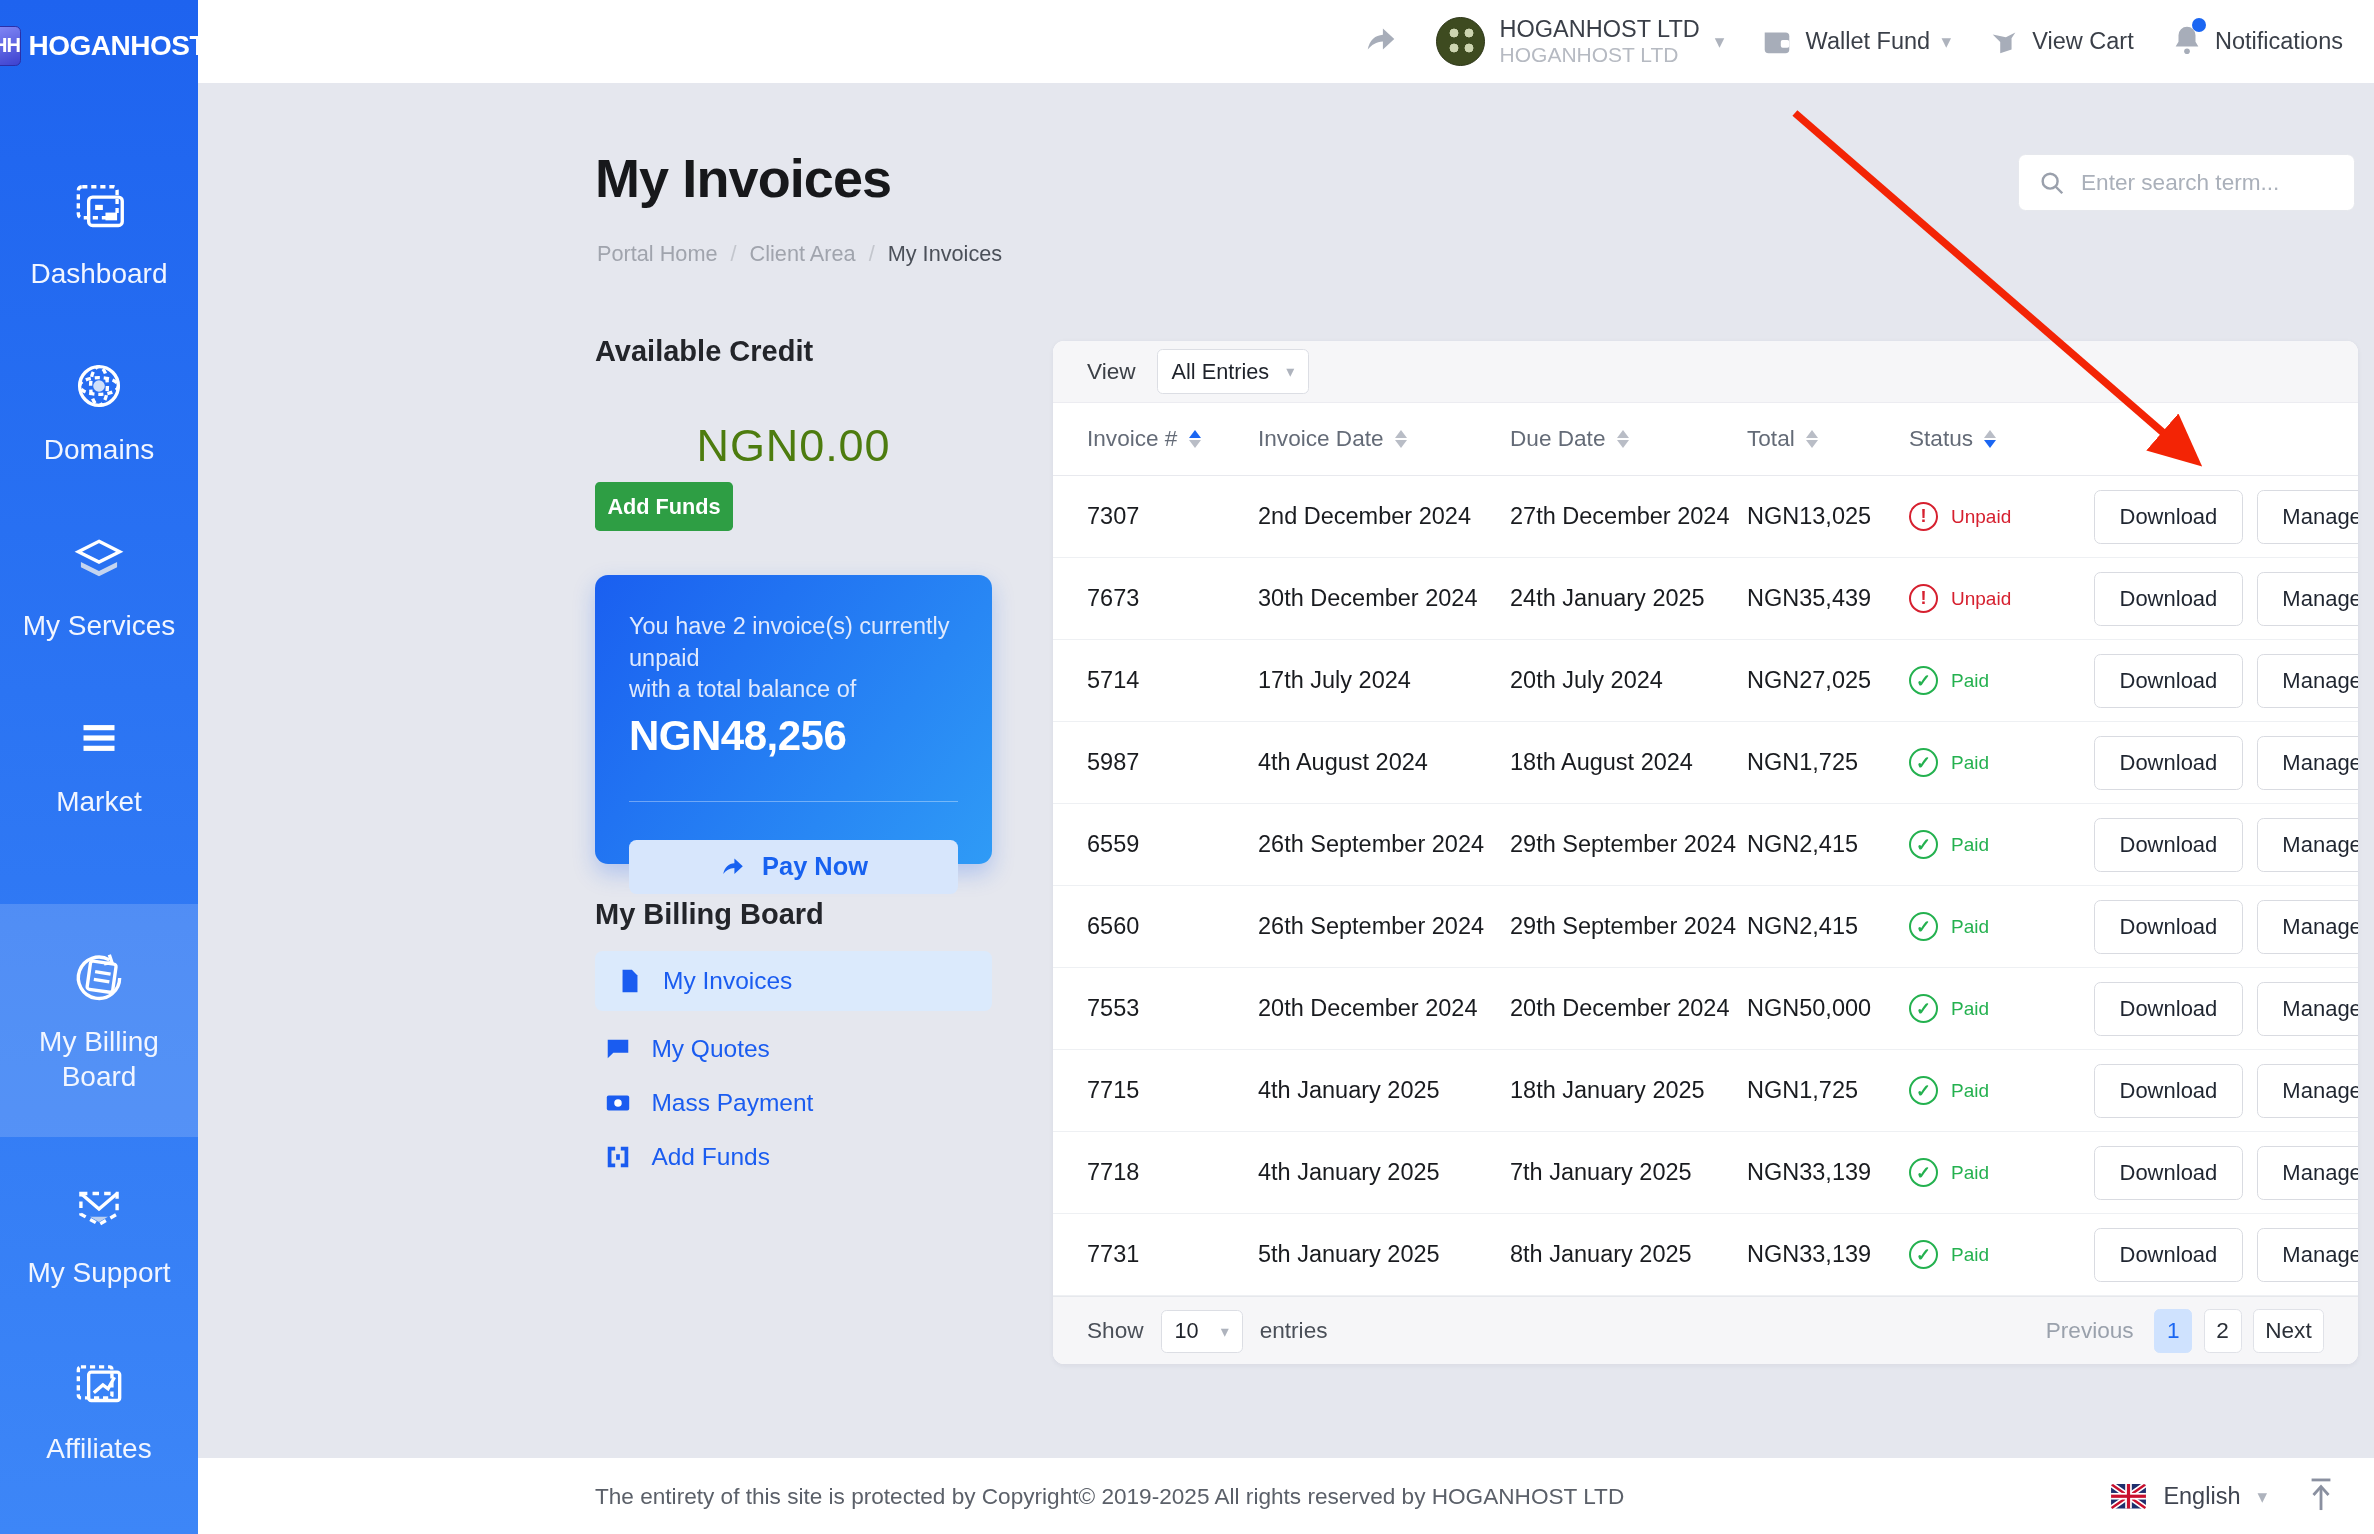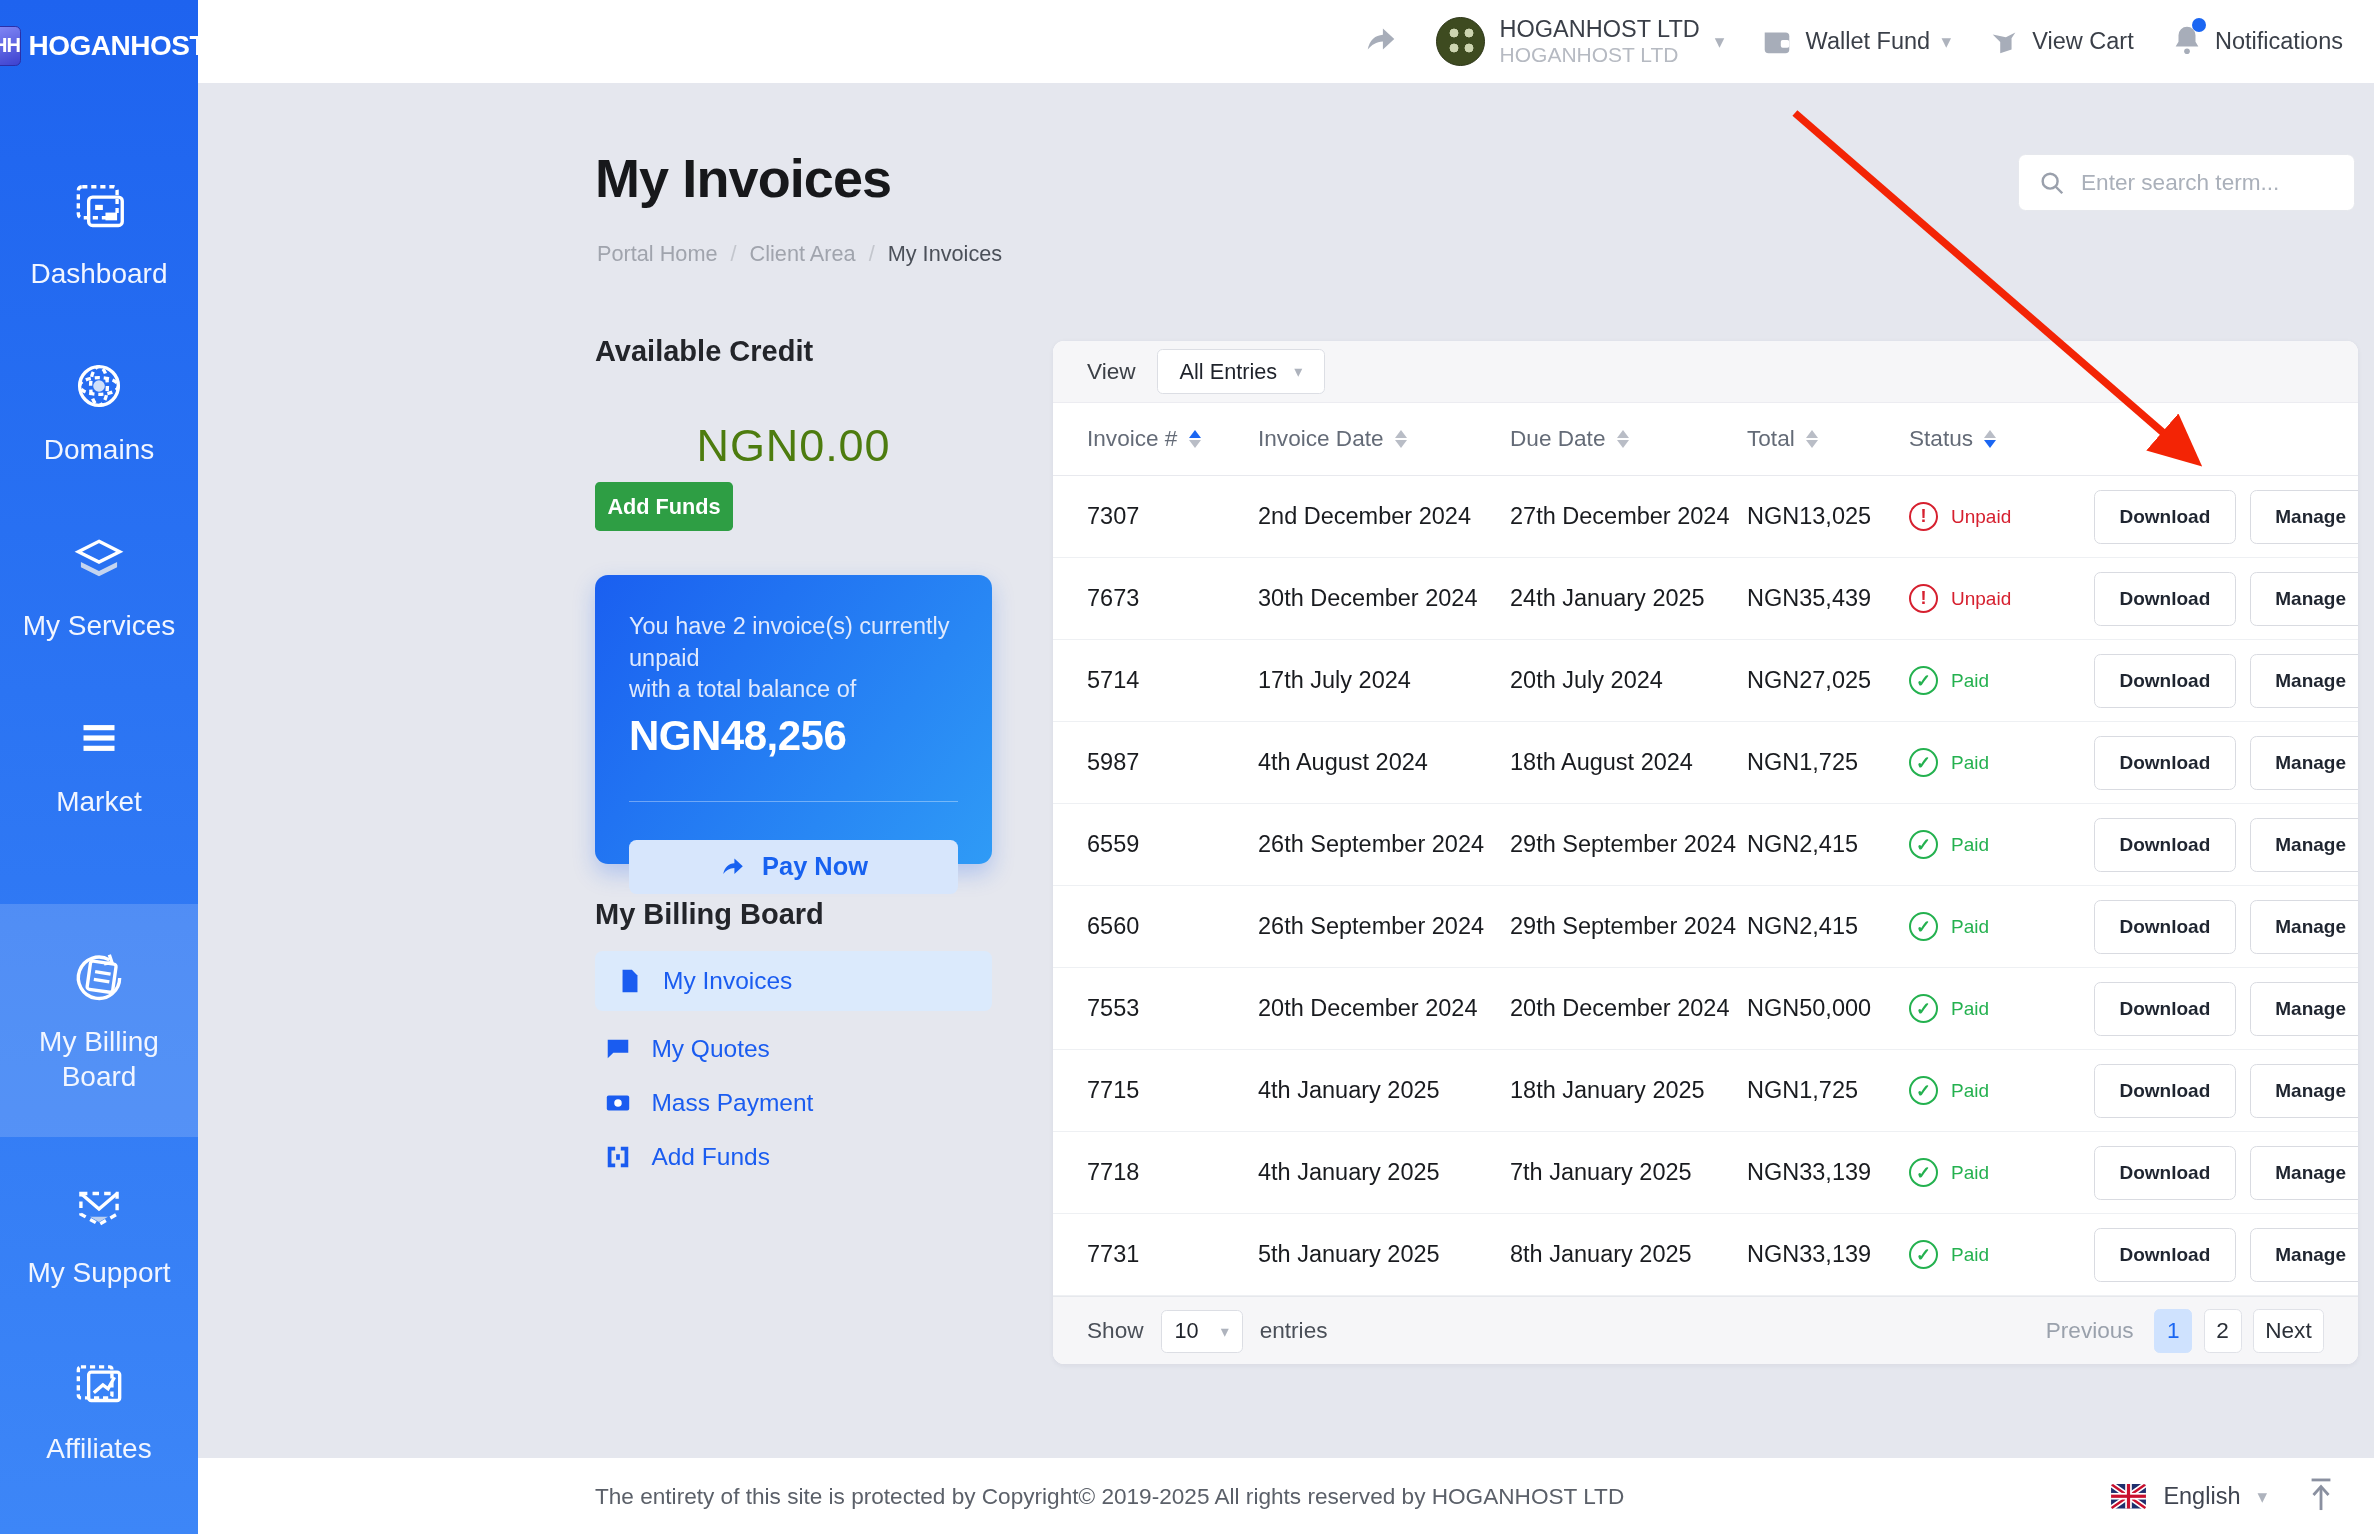--- a/index.html
+++ b/index.html
@@ -84,21 +84,21 @@
   .bb-item.active { background:#dbeafc; padding:16px 9.4px 16px 21px; margin-bottom:11.3px;}
   .bb-item svg { width:28px; height:28px; fill:#1a5cf0; }
 
   
   .table-card { position:absolute; left:855px; top:258px; width:1305px; height:1023px; background:#fff;
                 border-radius:11.3px; box-shadow:0 1.9px 5.6px rgba(30,40,60,.06); overflow:hidden;}
   .table-toolbar { height:62px; background:#f6f6f8; display:flex; align-items:center; gap:21px; padding:0 34px;
                    border-bottom:0.9px solid #ececf1;}
   .view-label { font-size:22.6px; color:#3c4047; }
   .select { background:#fff; border:0.9px solid #dcdee4; border-radius:5.6px; height:45px; display:flex;
-            align-items:center; gap:17px; padding:0 22px; font-size:21.7px; font-weight:500; color:#1f232b; cursor:pointer;}
+            align-items:center; gap:17px; padding:0 14px; font-size:21.7px; font-weight:500; color:#1f232b; cursor:pointer;}
   .select .caret { font-size:16px; }
 
   .grid { display:grid; grid-template-columns:171px 252px 237px 162px 185px 1fr; align-items:center; padding:0 34px; }
   .thead { height:73px; border-bottom:0.9px solid #e8e9ee; }
   .th { font-size:22.6px; color:#646b77; display:flex; align-items:center; gap:11.3px; }
   .sort { display:inline-flex; flex-direction:column; gap:2.8px; }
   .sort i { width:0; height:0; border-left:6.6px solid transparent; border-right:6.6px solid transparent; }
   .sort i.up { border-bottom:8.5px solid #b9bdc6; }
   .sort i.dn { border-top:8.5px solid #b9bdc6; }
   .sort.asc i.up { border-bottom-color:#1b66f2; }
@@ -108,21 +108,21 @@
   .td { font-size:23.5px; color:#191b1f; }
   .status { display:flex; align-items:center; gap:13px; font-weight:500; font-size:19px;}
   .status.unpaid { color:#d6202f; }
   .status.paid { color:#24b14f; }
   .sticon { width:29px; height:29px; border-radius:50%; border:2.8px solid currentColor; display:inline-flex;
             align-items:center; justify-content:center; font-size:18px; font-weight:800; }
   .unpaid .sticon::before { content:"!"; }
   .paid .sticon::before { content:"\2713"; }
   .actions { display:flex; justify-content:flex-end; gap:14px; }
   .btn { background:#fff; border:0.9px solid #d9dbe1; border-radius:6.6px; height:54px; padding:0 24.5px;
-         font-size:19px; font-weight:700; color:#1f2530; cursor:pointer; font-family:"Liberation Sans",sans-serif;}
+         font-size:22px; font-weight:400; color:#1f2530; cursor:pointer; font-family:"Liberation Sans",sans-serif;}
 
   .table-footer { height:69px; background:#f6f6f8; border-top:0.9px solid #e6e8ec; display:flex; align-items:center;
                   justify-content:space-between; padding:0 34px;}
   .show-group { display:flex; align-items:center; gap:17px; font-size:22.6px; color:#4a4f58; }
   .select.small { height:43px; padding:0 13px; gap:22px; }
   .pager { display:flex; align-items:center; gap:11.3px; }
   .prev { font-size:22.6px; color:#9aa1ac; margin-right:9.4px; cursor:default;}
   .pagebox { min-width:38px; height:44px; border-radius:5.6px; display:flex; align-items:center; justify-content:center;
              font-size:22.6px; color:#2b3038; background:#fff; border:0.9px solid #e0e2e8; padding:0 11.3px; cursor:pointer;}
   .pagebox.current { background:#cfe2fe; border-color:#cfe2fe; color:#1a66f2; }

